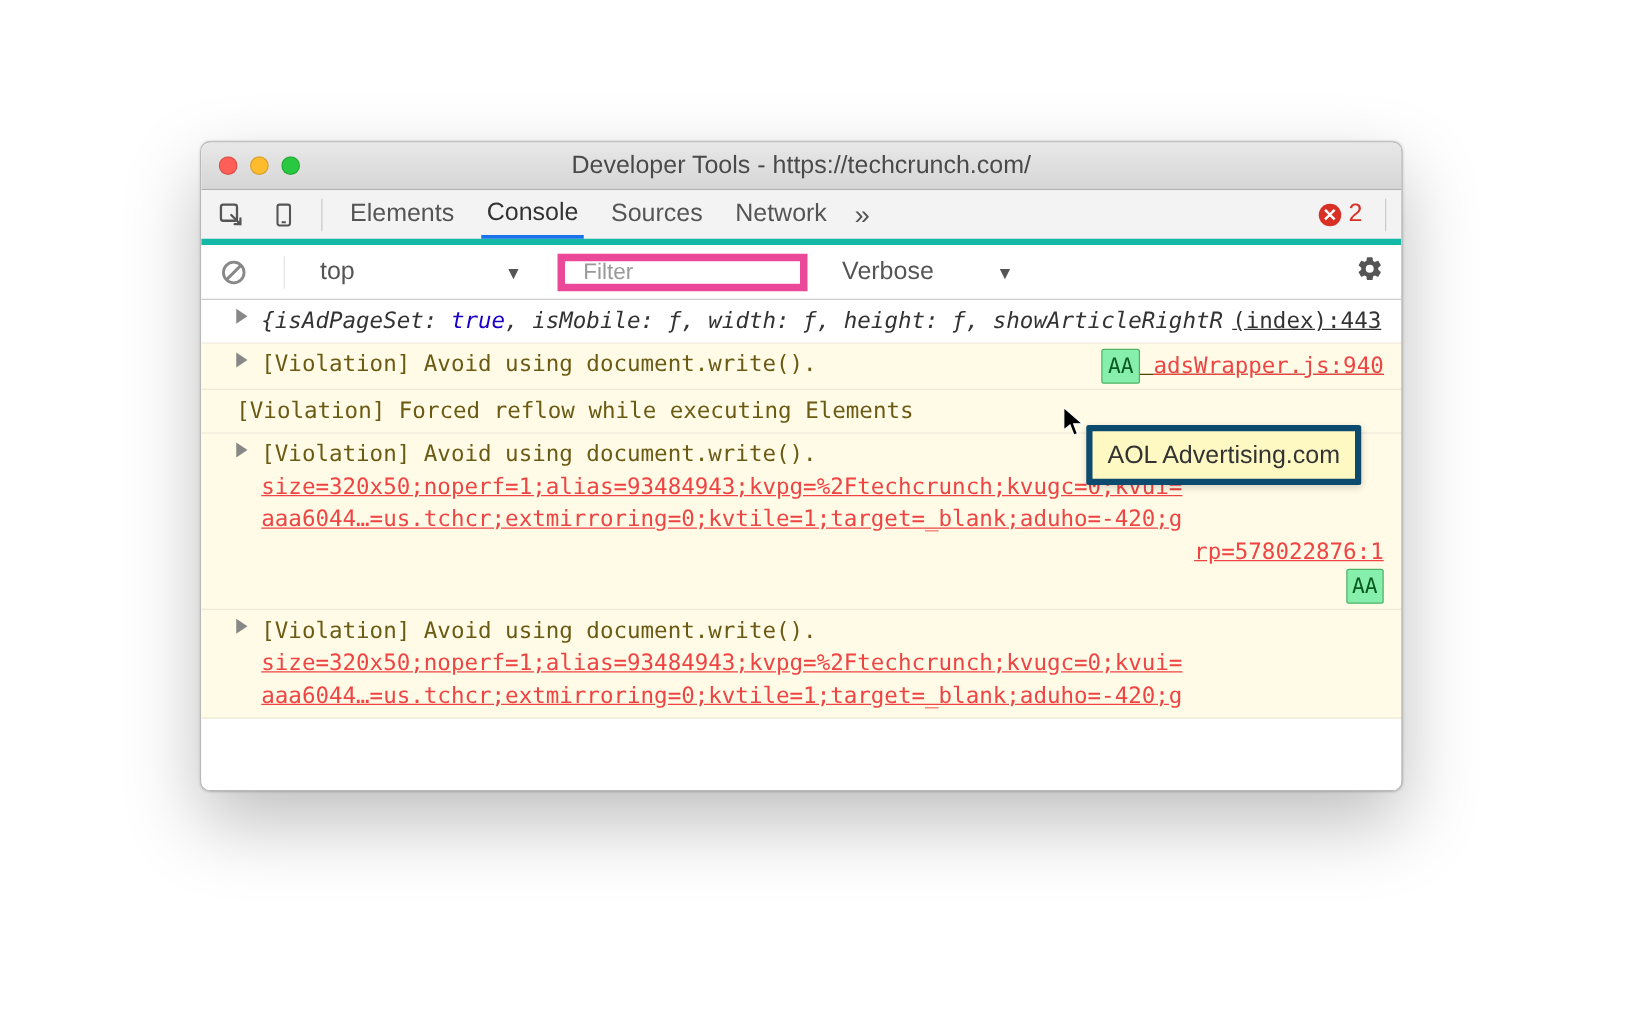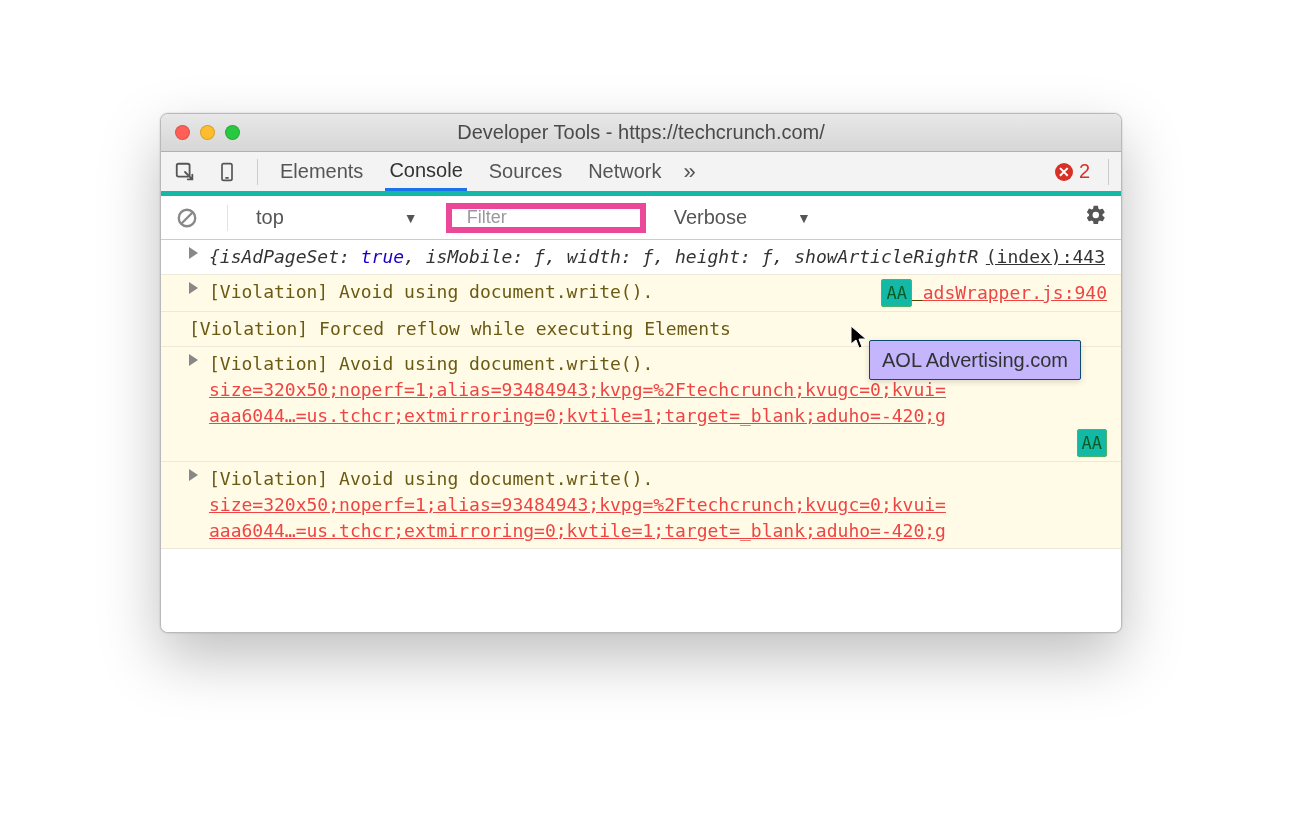--- a/index.html
+++ b/index.html
@@ -82,29 +82,29 @@
   .row.has-disc { padding-left: 48px; }
   .row.white { background:#fff; }
   .row.warn { background:#fffbe6; color:#5c4b00; }
   .row.warn .msg { color:#6b5a13; }
   .link { text-decoration: underline; color:#ef4444; cursor:pointer;text-align:right; }
   .src-right { float:right; text-decoration: underline; color:#333; }
   .src-right.warn { color:#544300; }
   .obj .k { font-style: italic; color:#333; }
   .obj .true { color:#1a00c8; font-style:italic; }
   .badge-aa {
-    display:inline-block; background:#14b8a6; border:1px solid #4fb266;
+    display:inline-block; background:#86efac; border:1px solid #4fb266;
     color:#0a5b1e; padding:0 4px; font-family:Menlo, monospace; font-size:17px;
     border-radius:2px;
   }
   .cursor {
     position:absolute; width:20px; height:26px; pointer-events:none; z-index:20;
   }
   .tooltip {
-    position:absolute; background:#c4b5fd; border:1px solid #0c4a6e;
+    position:absolute; background:#fef9c3; border:5px solid #0c4a6e;
     padding:6px 12px; font-family:-apple-system,Arial,sans-serif;
     font-size:20px; color:#333; box-shadow: 0 2px 6px rgba(0,0,0,.15);
     z-index:15; border-radius:2px;
   }
   .clearfix::after { content:""; display:table; clear:both; }
   .params { word-break: break-all; }
   .aa-right { float:right; }
 </style>
 </head>
 <body>
@@ -207,20 +207,23 @@
     </div>
 
     <div class="row warn has-disc clearfix">
       <span class="disc"></span>
       <span class="msg">[Violation] Avoid using document.write().</span><br>
       <span class="link params">
         <span>size=320x50;noperf=1;alias=93484943;kvpg=%2Ftechcrunch;kvugc=0;kvui=</span><br>
         <span>aaa6044…=us.tchcr;extmirroring=0;kvtile=1;target=_blank;aduho=-420;g</span>
       </span>
       <div style="text-align:right">
+        <span class="link">rp=578022876:1</span>
+      </div>
+      <div style="text-align:right">
         <span class="badge-aa aa-right">AA</span>
       </div>
     </div>
 
     <div class="row warn has-disc clearfix">
       <span class="disc"></span>
       <span class="msg">[Violation] Avoid using document.write().</span><br>
       <span class="link params">
         <span>size=320x50;noperf=1;alias=93484943;kvpg=%2Ftechcrunch;kvugc=0;kvui=</span><br>
         <span>aaa6044…=us.tchcr;extmirroring=0;kvtile=1;target=_blank;aduho=-420;g</span>

